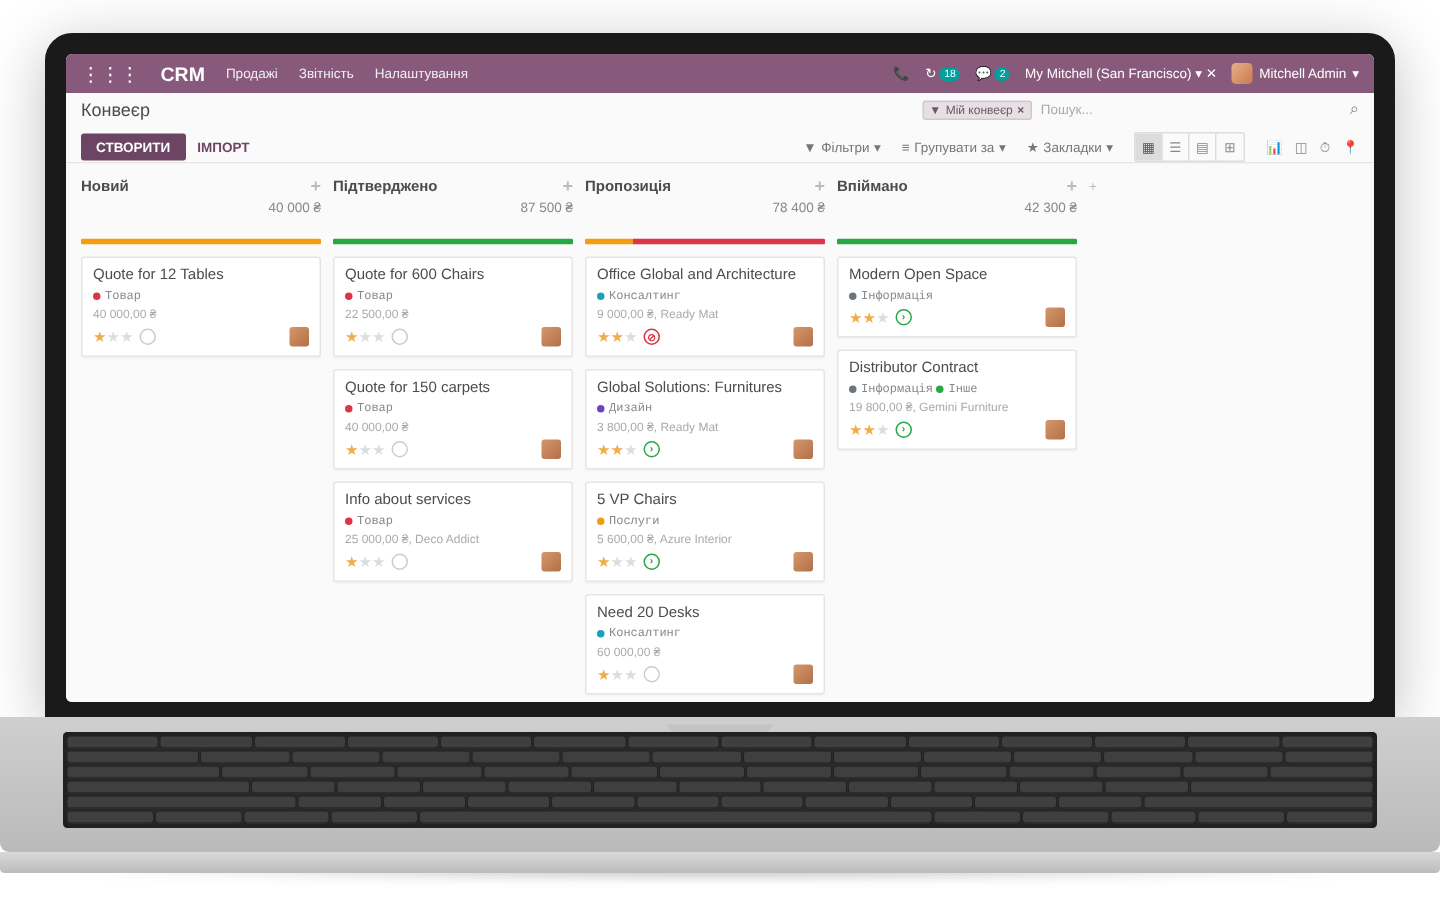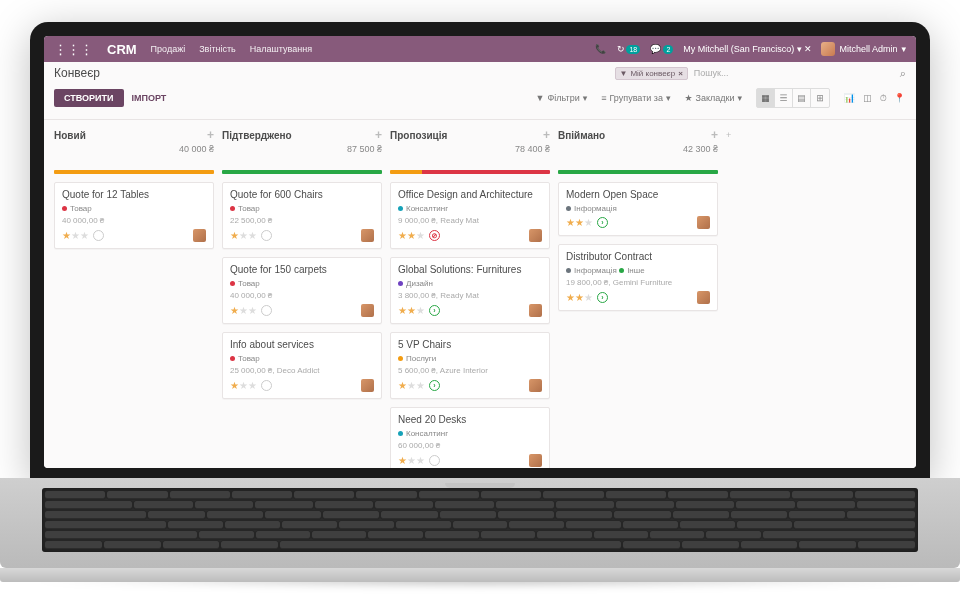--- a/index.html
+++ b/index.html
@@ -16,42 +16,42 @@
 .tb-right .ic { display: inline-flex; align-items: center; }
 .badge { background: #00a09d; border-radius: 8px; font-size: 7px; padding: 1px 3px; margin-left: 2px; color: #fff; }
 .avatar { width: 14px; height: 14px; border-radius: 3px; background: linear-gradient(135deg,#e8b088,#c87a50); display: inline-block; }
 .header2 { display: flex; align-items: center; padding: 4px 10px; gap: 10px; border-bottom: 0; }
 .pgtitle { font-size: 12px; color: #4c4c4c; }
 .srch { margin-left: auto; display: flex; align-items: center; gap: 6px; color: #888; }
 .chip { background: #e6dfe4; border: 1px solid #d3c6cf; font-size: 8px; padding: 1px 4px; border-radius: 2px; color: #6b5a64; display: inline-flex; align-items: center; gap: 3px; }
 .chip .x { font-weight: 700; cursor: pointer; }
 .srch-ph { color: #aaa; font-size: 9px; width: 200px; }
 .mag { color: #888; font-size: 11px; }
-.controls { display: flex; align-items: center; padding: 4px 10px 11px; gap: 8px; border-bottom: 1px solid #e8e4e4; }
+.controls { display: flex; align-items: center; padding: 4px 10px 0; gap: 8px; border-bottom: 1px solid #e8e4e4; }
 .btn-create { background: #6b4563; color: #fff; padding: 4px 10px; font-size: 9px; font-weight: 600; border-radius: 2px; cursor: pointer; }
 .btn-import { color: #6b4563; font-size: 9px; font-weight: 600; cursor: pointer; }
 .ctrl-right { margin-left: auto; display: flex; align-items: center; gap: 14px; color: #777; font-size: 9px; }
 .ctrl-right .lnk { display: inline-flex; align-items: center; gap: 3px; cursor: pointer; }
 .views { display: flex; gap: 0; border: 1px solid #ddd; border-radius: 2px; }
 .views .v { width: 18px; height: 18px; display: flex; align-items: center; justify-content: center; font-size: 9px; color: #888; cursor: pointer; border-right: 1px solid #ddd; }
 .views .v:last-child { border-right: none; }
 .views .v.active { background: #dcdcdc; color: #555; }
 .vicons { display: flex; gap: 8px; color: #888; }
 .vicons span { cursor: pointer; }
 .board { flex: 1; display: flex; gap: 8px; padding: 8px 10px; overflow: hidden; background: #fbfafa; }
 .col { width: 160px; flex-shrink: 0; }
 .col.add { color: #bbb; display: flex; gap: 6px; padding-top: 2px; font-size: 9px; }
 .col-head { display: flex; align-items: center; justify-content: space-between; font-size: 10px; color: #4c4c4c; font-weight: 600; margin-bottom: 2px; }
 .col-head .plus { color: #bbb; font-size: 12px; cursor: pointer; }
 .col-sum { font-size: 9px; color: #888; margin-bottom: 16px; display: flex; justify-content: flex-end; }
 .bar { height: 4px; display: flex; margin-bottom: 8px; border-radius: 1px; overflow: hidden; }
 .bar span { display: block; height: 100%; }
 .card { background: #fff; border: 1px solid #e8e4e4; border-radius: 2px; padding: 6px 7px; margin-bottom: 8px; font-size: 8.5px; color: #555; box-shadow: 0 1px 1px rgba(0,0,0,.03); }
 .card .t { font-weight: 400; color: #4c4c4c; margin-bottom: 3px; font-size: 10px; }
-.card .tag { display: inline-flex; align-items: center; gap: 3px; font-size: 8px; color: #888; margin-bottom: 3px; }
+.card .tag { display: inline-flex; align-items: center; gap: 3px; font-size: 8px; color: #888; margin-bottom: 3px; font-family: Liberation Mono, monospace; }
 .dot { width: 5px; height: 5px; border-radius: 50%; display: inline-block; }
 .card .sub { color: #aaa; font-size: 8px; margin-bottom: 4px; }
 .card .ft { display: flex; align-items: center; justify-content: space-between; }
 .stars { display: flex; gap: 0; color: #f0ad4e; font-size: 10px; align-items: center; }
 .stars .e { color: #ddd; }
 .stars .st { width: 11px; height: 11px; border: 1.3px solid; border-radius: 50%; display: inline-flex; margin-left: 4px; align-items: center; justify-content: center; font-size: 7px; font-weight: 700; }
 .stars .st.green { color: #28a745; border-color: #28a745; }
 .stars .st.red { color: #dc3545; border-color: #dc3545; }
 .stars .st.gray { color: #ccc; border-color: #ccc; }
 .av { width: 13px; height: 13px; border-radius: 2px; background: linear-gradient(135deg,#d89668,#b0704a); }
@@ -200,21 +200,21 @@
             <div class="col-head">
               <span>Пропозиція</span>
               <span class="plus">+</span>
             </div>
     <div class="col-sum">78 400 ₴</div>
     <div class="bar">
               <span style="background:#f39c12;width:20%"></span>
               <span style="background:#dc3545;width:80%"></span>
             </div>
             <div class="card">
-      <div class="t">Office Design and Architecture</div>
+      <div class="t">Office Global and Architecture</div>
       <div><span class="tag"><span class="dot" style="background:#17a2b8"></span>Консалтинг</span></div>
       <div class="sub">9 000,00 ₴, Ready Mat</div>
       <div class="ft">
         <span class="stars">
                   <span class="">★</span>
                   <span class="">★</span>
                   <span class="e">★</span>
                   <span class="st red">⊘</span>
                 </span>
         <span class="av"></span>

